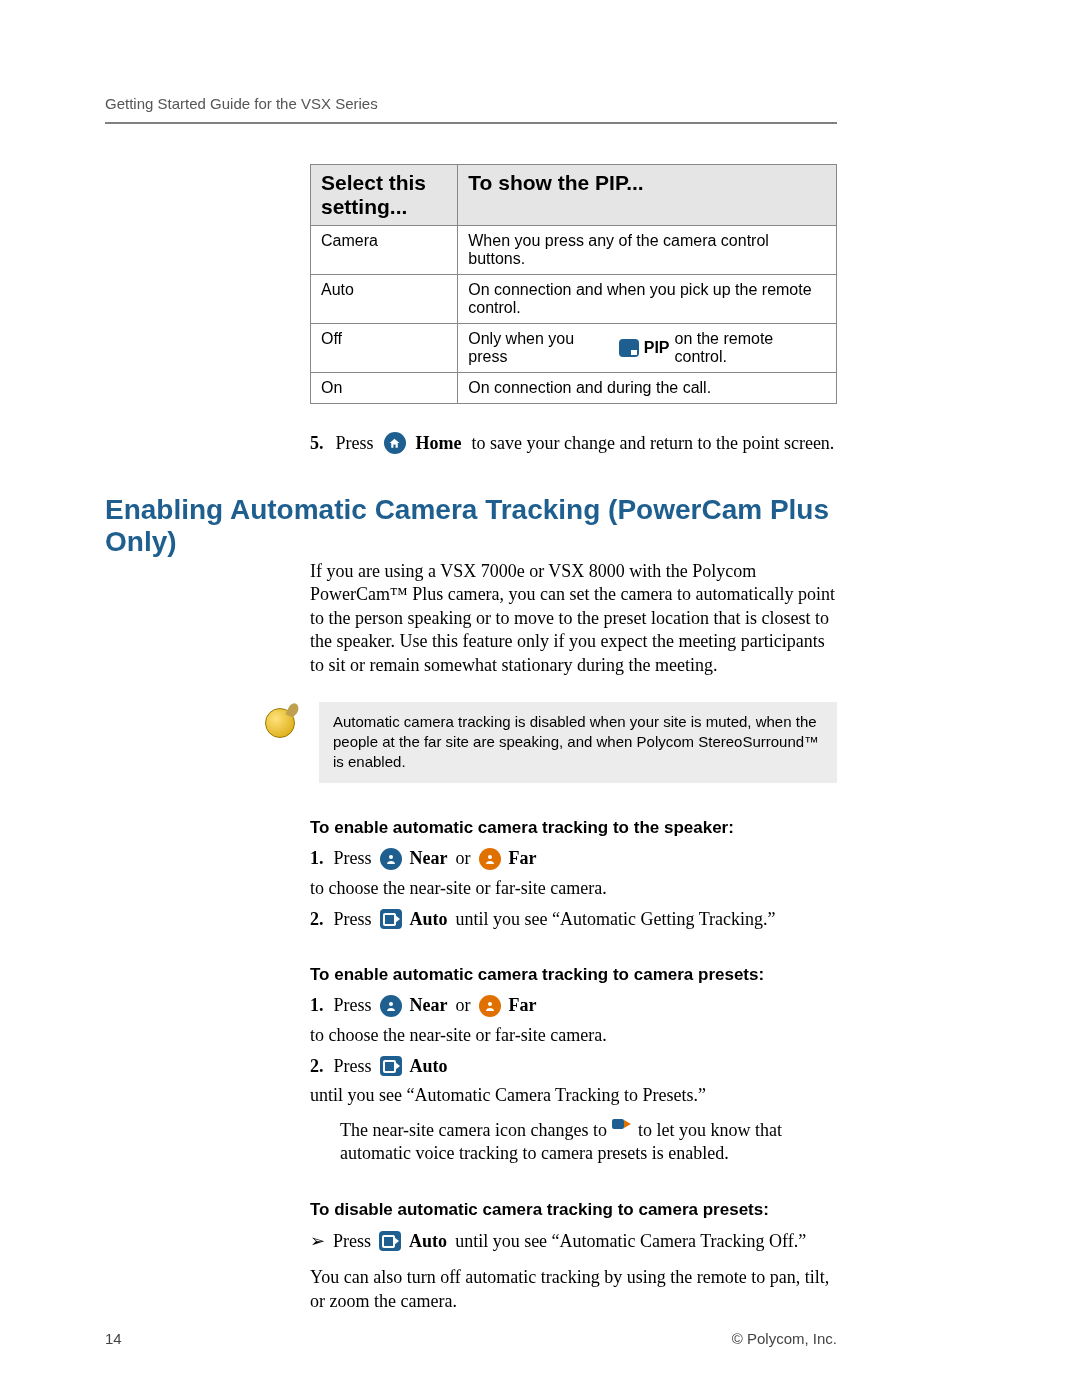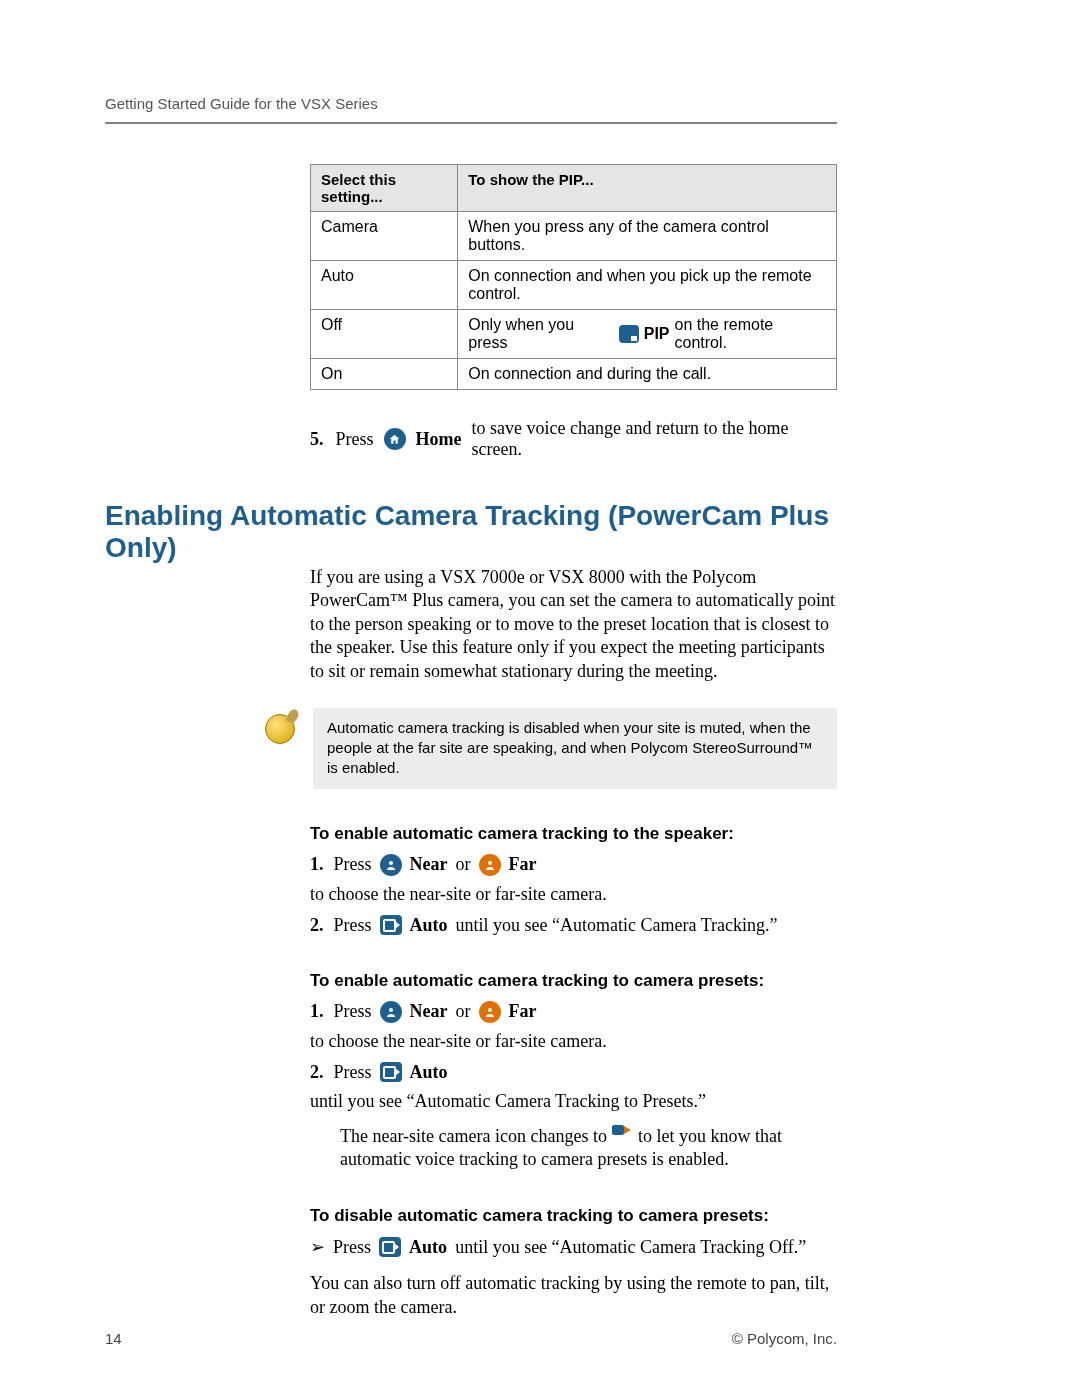--- a/index.html
+++ b/index.html
@@ -36,21 +36,21 @@
   }
   table.pip th, table.pip td {
     border: 1px solid #888;
     padding: 6px 10px;
     text-align: left;
     vertical-align: top;
   }
   table.pip th {
     background: #e5e5e5;
     font-weight: bold;
-    font-size: 15px;
+    font-size: 21px;
   }
   .col1 { width: 28%; }
   .step5 {
     margin-left: 205px;
     margin-top: 28px;
     font-family: "Book Antiqua", Palatino, serif;
     font-size: 18px;
     display: flex;
     align-items: center;
     gap: 10px;
@@ -69,21 +69,21 @@
     margin-left: 205px;
     font-family: "Book Antiqua", Palatino, serif;
     font-size: 18px;
     line-height: 1.3;
   }
   .note-row {
     display: flex;
     margin-top: 25px;
     margin-left: 160px;
     align-items: flex-start;
-    gap: 18px;
+    gap: 24px;
   }
   .note-box {
     background: #ececec;
     padding: 10px 14px;
     font-family: Arial, sans-serif;
     font-size: 15px;
     line-height: 1.35;
     flex: 1;
   }
   .note-icon {
@@ -204,21 +204,21 @@
 
   <div class="step5">
     <span class="num">5.</span>
     <span>Press </span>
     <span class="icon icon-home">
       <svg viewBox="0 0 24 24" width="13" height="13" fill="#fff">
           <path d="M12 3l9 8h-3v9h-4v-6H10v6H6v-9H3z"></path>
         </svg>
     </span>
     <span class="b">Home</span>
-    <span> to save voice change and return to the home screen.</span>
+    <span> to save your change and return to the point screen.</span>
   </div>
 
   <div class="section-title">Enabling Automatic Camera Tracking (PowerCam Plus Only)</div>
 
   <div class="para">If you are using a VSX 7000e or VSX 8000 with the Polycom PowerCam™ Plus camera, you can set the camera to automatically point to the person speaking or to move to the preset location that is closest to the speaker. Use this feature only if you expect the meeting participants to sit or remain somewhat stationary during the meeting.</div>
 
   <div class="note-row">
     <div class="note-icon"></div>
     <div class="note-box">Automatic camera tracking is disabled when your site is muted, when the people at the far site are speaking, and when Polycom StereoSurround™ is enabled.</div>
   </div>
@@ -243,21 +243,21 @@
           </svg>
         </span>
       <span class="b">Far</span>
       <span> to choose the near-site or far-site camera.</span>
     </div>
     <div class="li">
       <span class="num">2.</span>
       <span>Press </span>
       <span class="icon icon-auto"></span>
       <span class="b">Auto</span>
-      <span> until you see  “Automatic Camera Tracking.”</span>
+      <span> until you see  “Automatic Getting Tracking.”</span>
     </div>
   </div>
 
   <div class="sub-head">To enable automatic camera tracking to camera presets:</div>
   <div class="ol">
     <div class="li">
       <span class="num">1.</span>
       <span>Press </span>
       <span class="icon icon-near">
           <svg class="person" viewBox="0 0 24 24" fill="#fff">

